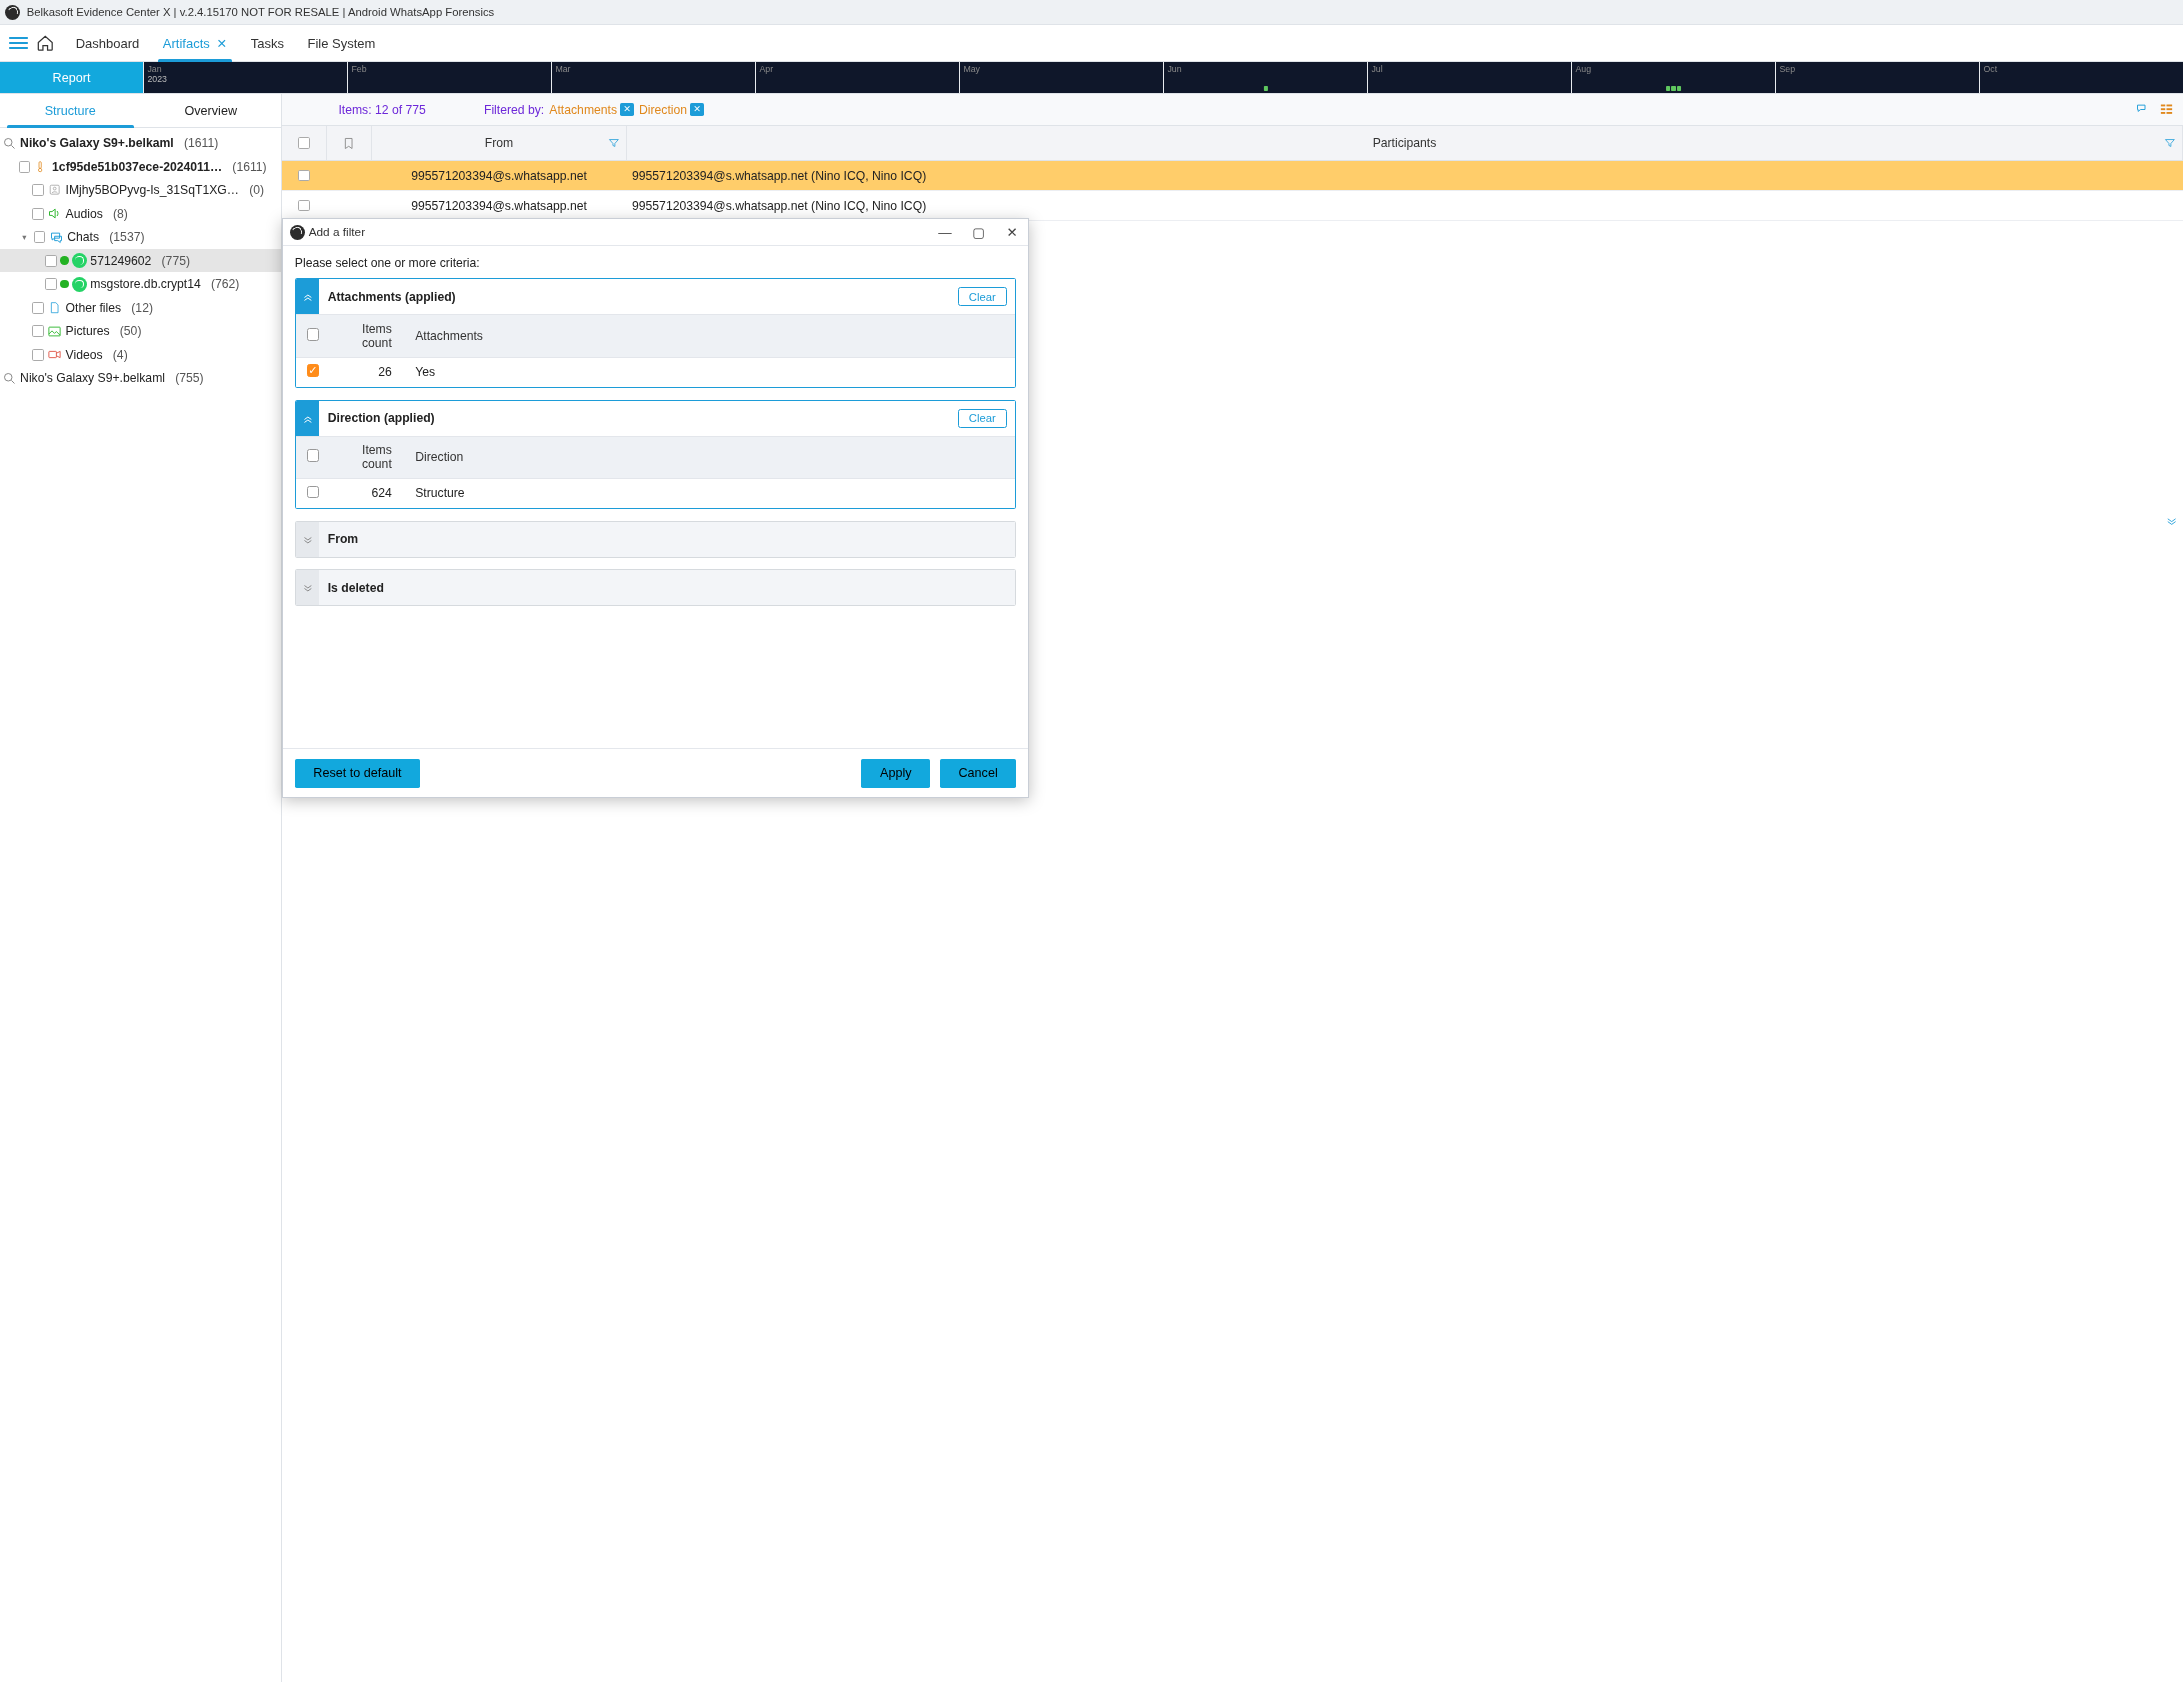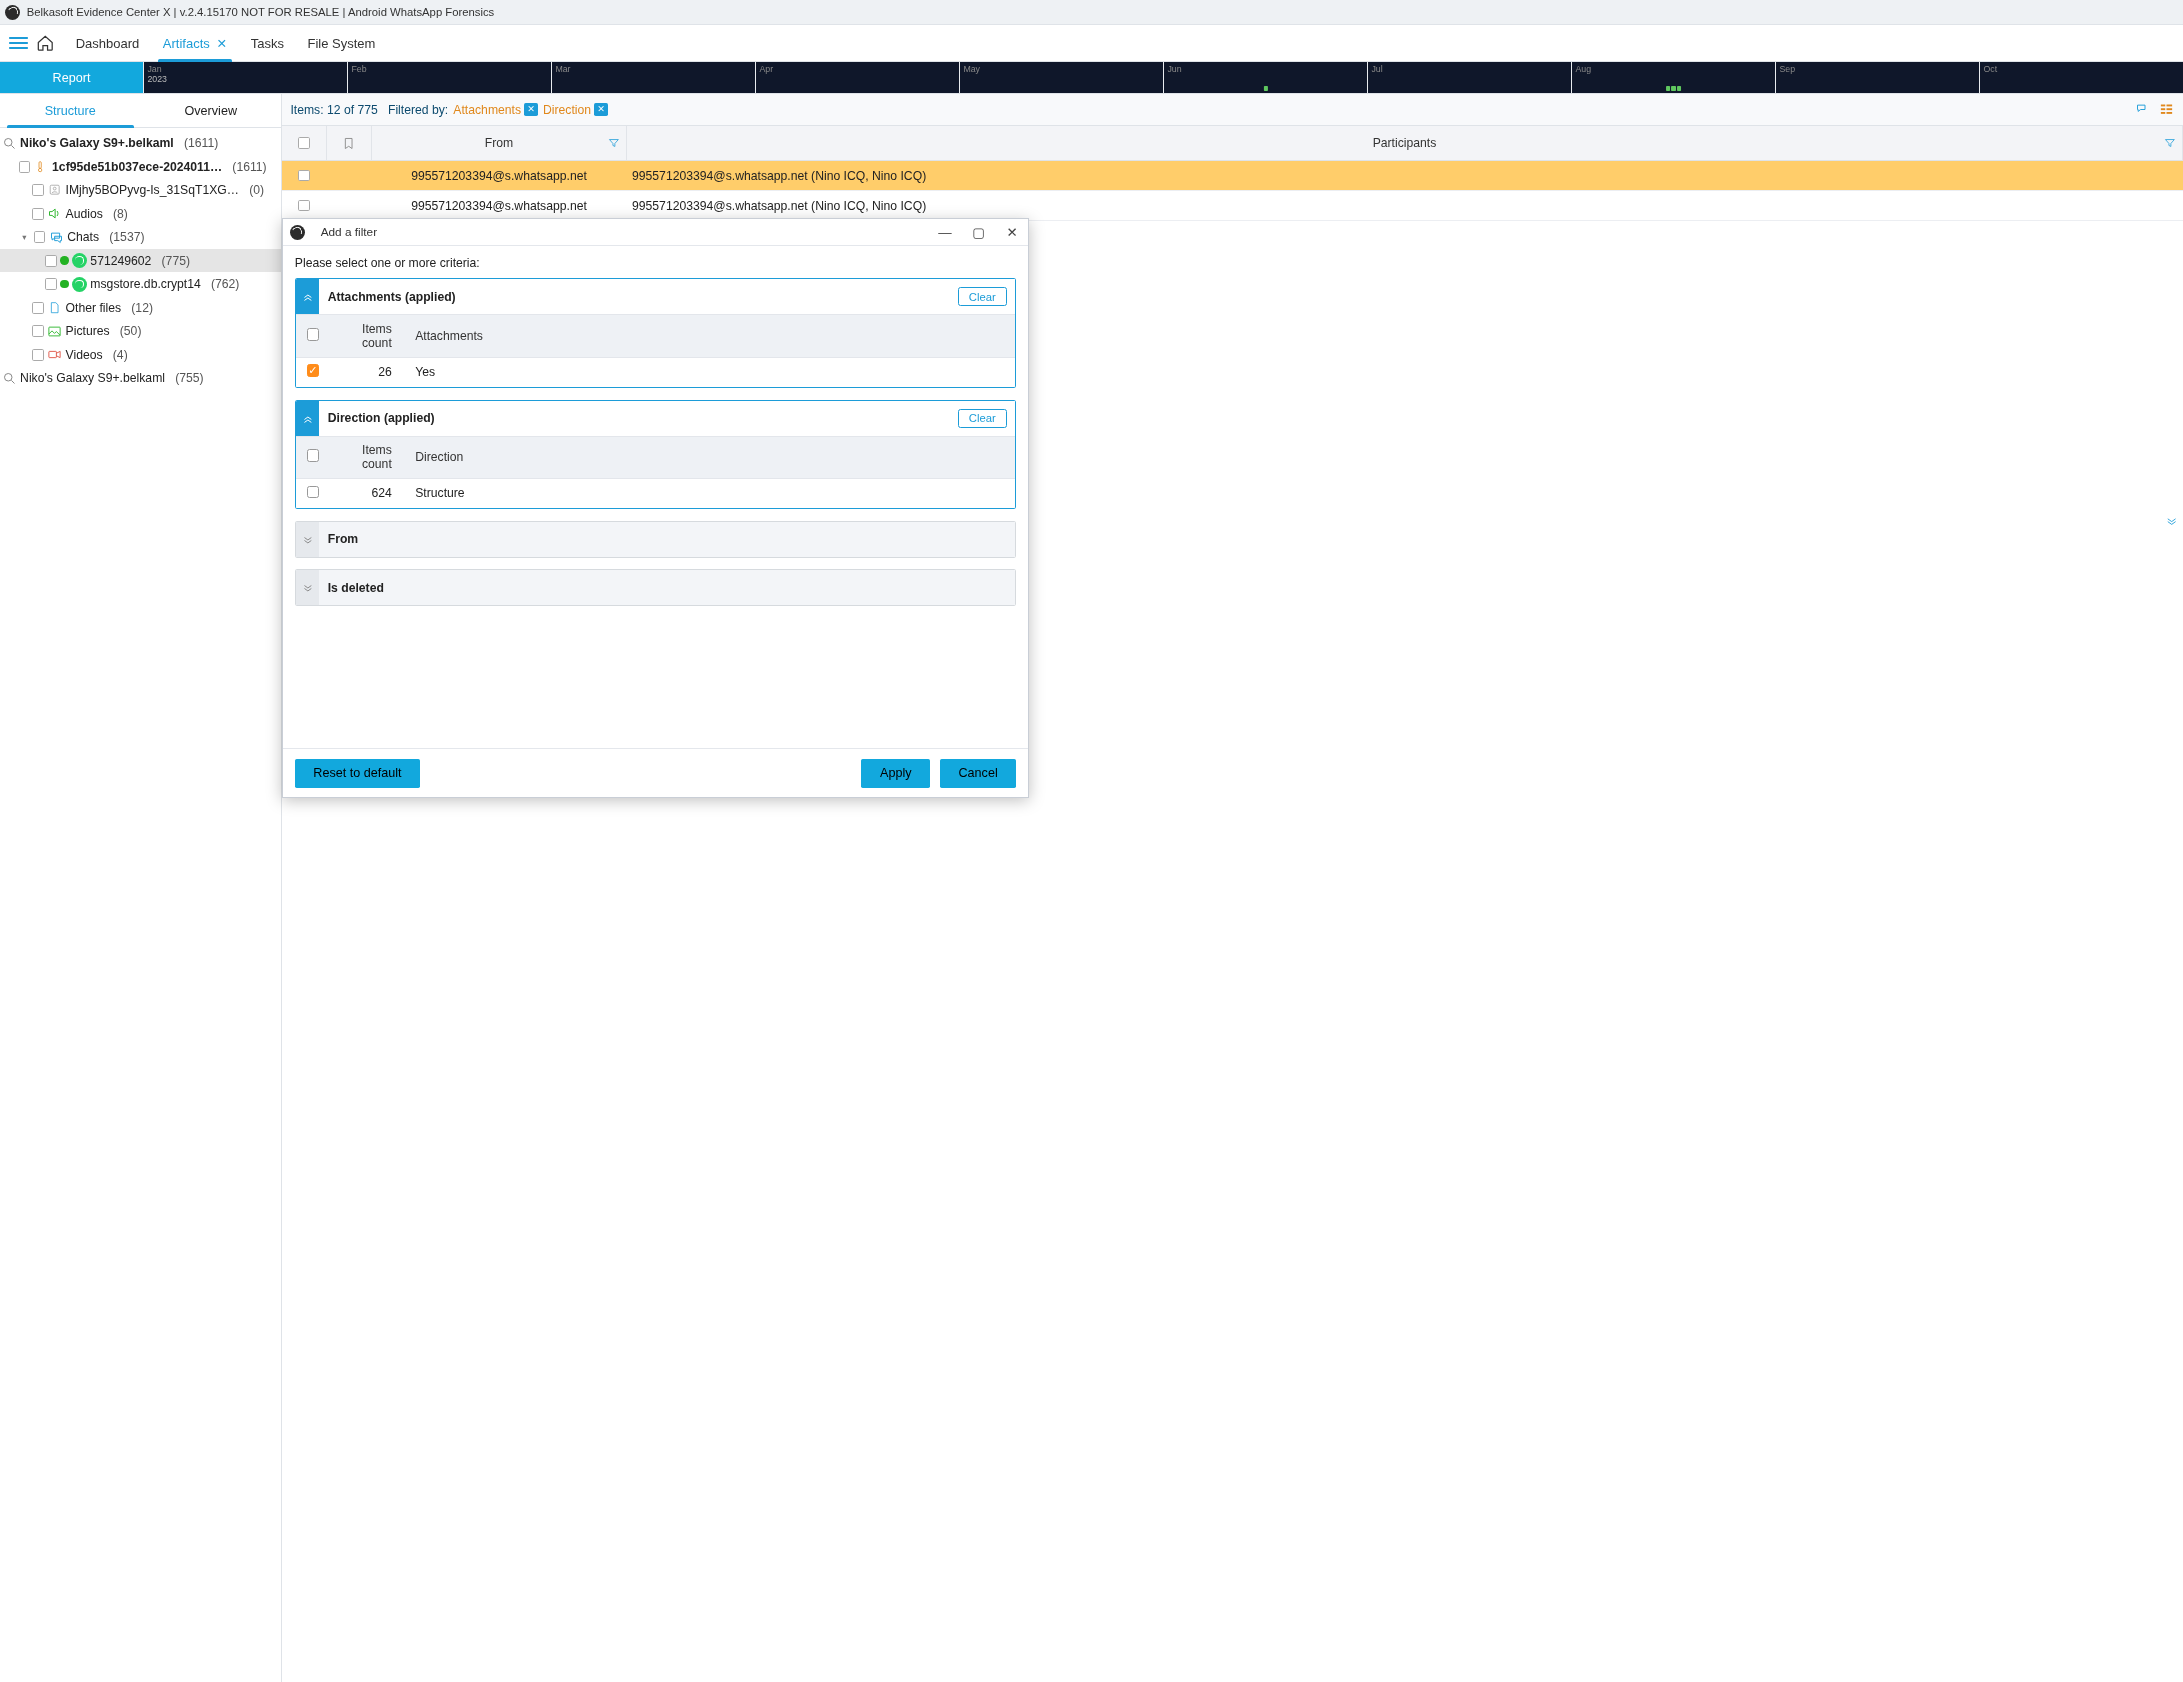--- a/index.html
+++ b/index.html
@@ -60,21 +60,21 @@
   .ticon{width:15px;height:15px;flex:none;display:flex;align-items:center;justify-content:center;}
   .bold{font-weight:600;}
   .pl0{padding-left:1.7px}.pl1{padding-left:18.5px}.pl2{padding-left:32px}.pl3{padding-left:45px}
   .green-dot{width:8.4px;height:8.4px;border-radius:50%;background:#23b223;flex:none;}
   .whatsapp{width:15px;height:15px;border-radius:50%;background:#25d366;display:flex;align-items:center;justify-content:center;}
   .whatsapp::after{content:"";width:7.6px;height:7.6px;border:1.7px solid #fff;border-left:none;border-bottom:none;border-radius:50%;}
 
   
   .right{flex:1;display:flex;flex-direction:column;background:#fff;min-width:0;}
   .filterbar{height:32px;display:flex;align-items:center;padding:0 8.4px;border-bottom:0.8px solid #dfe3e8;background:#f8f9fb;gap:3.4px;}
-  .filterbar .lbl{color:#0c4a6e;}
+  .filterbar .lbl{color:#6d28d9;margin-left:48px;}
   .chip{color:#e0881c;display:inline-flex;align-items:center;gap:3.4px;margin-left:1.7px;}
   .chip .xbox{background:#1c9cd8;color:#fff;width:13.4px;height:13.4px;border-radius:1.7px;display:inline-flex;align-items:center;justify-content:center;font-size:9.2px;line-height:1;}
   .right-icons{margin-left:auto;display:flex;gap:6.7px;}
   .icon-sq{width:17px;height:17px;display:flex;align-items:center;justify-content:center;}
 
   
   .grid-head{display:flex;height:35px;background:#f3f4f7;border-bottom:0.8px solid #dfe3e8;}
   .gh{display:flex;align-items:center;justify-content:center;border-right:0.8px solid #e1e4e9;color:#333;position:relative;}
   .gh .filt{position:absolute;right:6.7px;top:50%;transform:translateY(-50%);}
   .gw-chk{width:45px}.gw-bk{width:45px}.gw-from{width:255px}.gw-part{flex:1;min-width:0}
@@ -87,21 +87,21 @@
 
   
   .collapse-handle{position:absolute;right:5px;top:419px;display:flex;flex-direction:column;gap:-1.7px;color:#1c9cd8;font-size:10px;}
 
   
   .modal{
     position:absolute; left:282px; top:124px; width:747px; height:580px;
     background:#fff; border:0.8px solid #c9ced6; box-shadow:0 2.5px 15px rgba(0,0,0,.25);
     display:flex;flex-direction:column;
   }
-  .modal-title{height:27px;display:flex;align-items:center;padding:0 6.7px;gap:16px;border-bottom:0.8px solid #e4e7ec;}
+  .modal-title{height:27px;display:flex;align-items:center;padding:0 6.7px;gap:4px;border-bottom:0.8px solid #e4e7ec;}
   .modal-title .t{font-size:11.8px;color:#333;}
   .win-btns{margin-left:auto;display:flex;gap:15px;font-size:13.4px;color:#444;}
   .win-btns span{cursor:pointer;width:18.5px;text-align:center;}
   .modal-body{flex:1;padding:10px 11.8px 3.4px;overflow:auto;}
   .prompt{margin-bottom:8.4px;color:#222;}
 
   .facc{border:0.8px solid #d6dade;border-radius:1.7px;margin-bottom:11.8px;overflow:hidden;}
   .facc.applied{border-color:#1c9cd8;}
   .facc-head{display:flex;align-items:center;height:35px;background:#f3f5f8;cursor:pointer;}
   .facc.applied .facc-head{background:#fff;}

